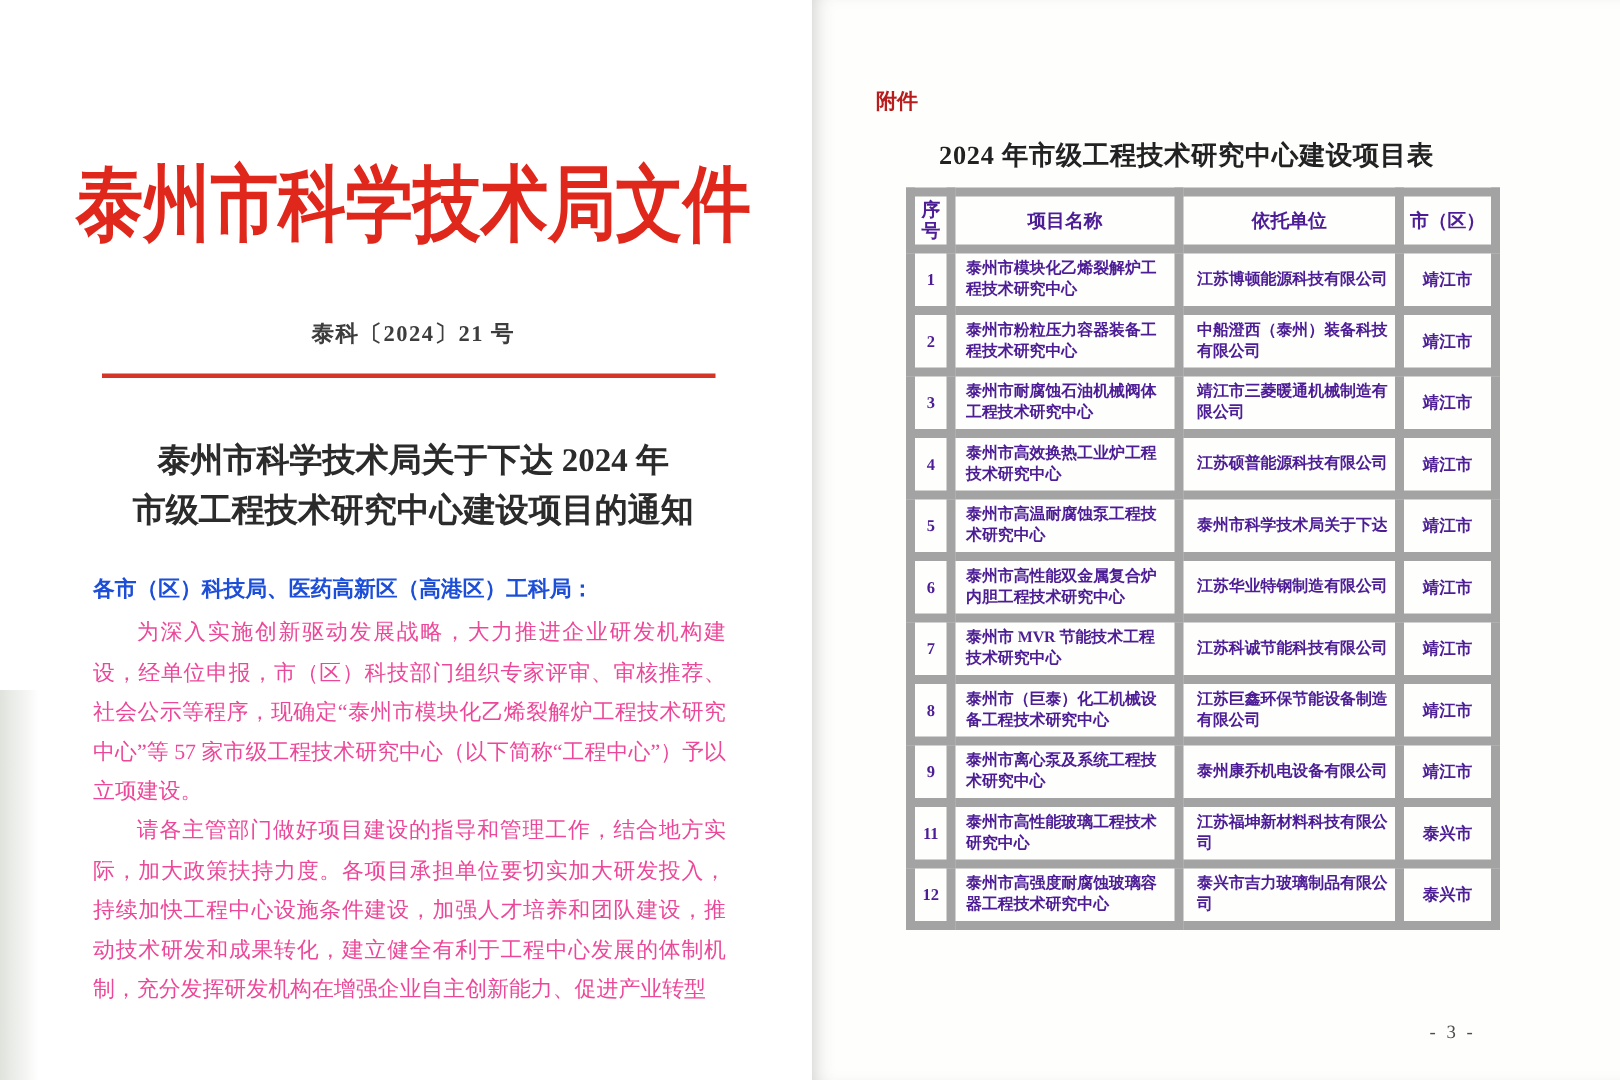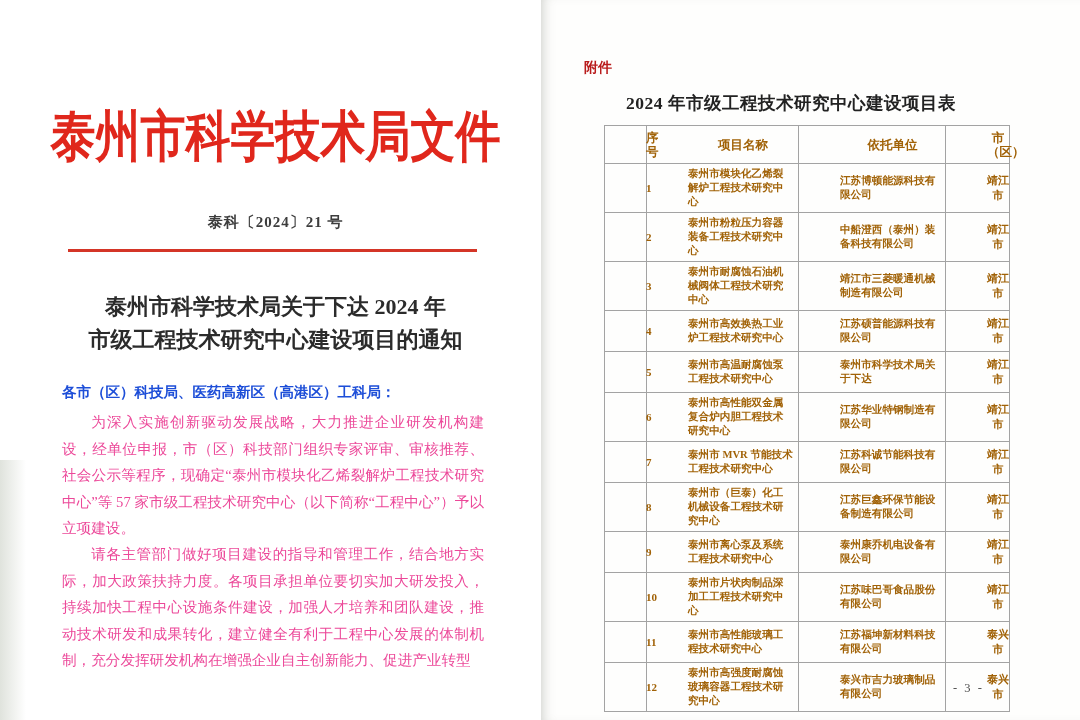--- a/index.html
+++ b/index.html
@@ -34,22 +34,22 @@
   .para2 { top:541px; }
 
   
   .attachment-label { position:absolute; top:59px; left:43px; font-size:14px;
                       font-weight:700; color:#b91c1c; }
   .table-title { position:absolute; top:91px; left:40px; width:420px; text-align:center;
                  font-size:17.5px; font-weight:700; color:#222; letter-spacing:0.5px; }
   .tbl-wrap { position:absolute; top:125px; left:63px; }
   table.projects { border-collapse:collapse; table-layout:fixed; width:390px;
                    border:1.6px solid #3c3c3c; }
-  table.projects th, table.projects td { border:1px solid #a3a3a3; vertical-align:middle;
-                   color:#a16207;padding-left:41px; }
+  table.projects th, table.projects td { border:6px solid #a3a3a3; vertical-align:middle;
+                   color:#4c1d95; }
   th.col-no, td.cell-no { width:27px; text-align:center; font-size:11px; }
   th.col-project, td.cell-project { width:152px; }
   th.col-unit, td.cell-unit { width:147px; }
   th.col-district, td.cell-district { width:64px; text-align:center; font-size:11px; }
   table.projects th { height:38px; font-size:12.5px; font-weight:700; text-align:center;
                       line-height:14px; }
   table.projects td { height:41px; }
   td.cell-project { font-size:10.6px; font-weight:600; line-height:14px; padding:3px 5px 3px 7px;
                     text-align:left; }
   td.cell-unit { font-size:10.6px; font-weight:600; line-height:14px; padding:3px 4px 3px 9px;
@@ -149,26 +149,20 @@
           <td class="cell-unit">江苏巨鑫环保节能设备制造有限公司</td>
           <td class="cell-district">靖江市</td>
         </tr>
           <tr>
           <td class="cell-no">9</td>
           <td class="cell-project">泰州市离心泵及系统工程技术研究中心</td>
           <td class="cell-unit">泰州康乔机电设备有限公司</td>
           <td class="cell-district">靖江市</td>
         </tr>
           <tr>
-          <td class="cell-no">10</td>
-          <td class="cell-project">泰州市片状肉制品深加工工程技术研究中心</td>
-          <td class="cell-unit">江苏味巴哥食品股份有限公司</td>
-          <td class="cell-district">靖江市</td>
-        </tr>
-          <tr>
           <td class="cell-no">11</td>
           <td class="cell-project">泰州市高性能玻璃工程技术研究中心</td>
           <td class="cell-unit">江苏福坤新材料科技有限公司</td>
           <td class="cell-district">泰兴市</td>
         </tr>
           <tr>
           <td class="cell-no">12</td>
           <td class="cell-project">泰州市高强度耐腐蚀玻璃容器工程技术研究中心</td>
           <td class="cell-unit">泰兴市吉力玻璃制品有限公司</td>
           <td class="cell-district">泰兴市</td>

